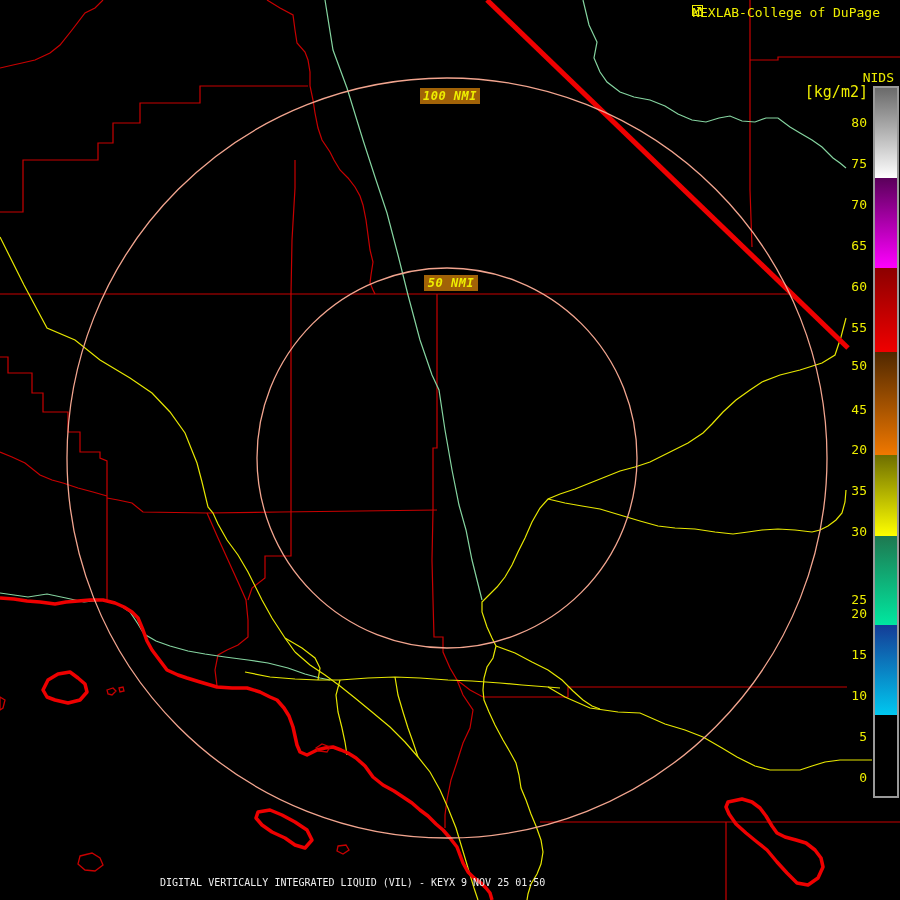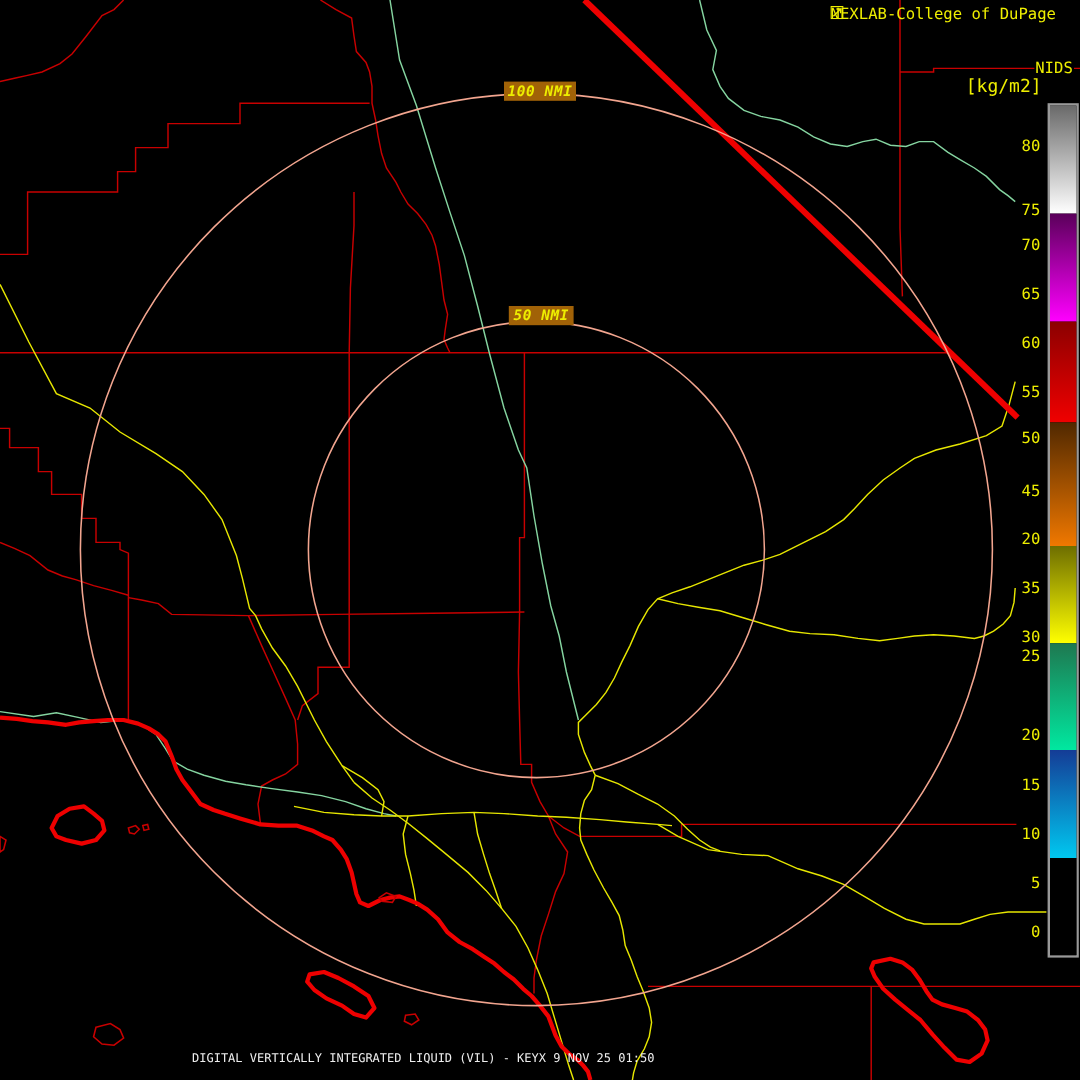--- a/index.html
+++ b/index.html
@@ -6,21 +6,21 @@
   #stage{position:relative;width:900px;height:900px;background:var(--c-background,#000);
          font-family:"DejaVu Sans Mono","Liberation Mono",monospace;overflow:hidden;}
   svg{position:absolute;left:0;top:0;}
   .county{stroke:var(--c-county-border,#C80000);stroke-width:1.2;fill:none;}
   .shore {stroke:var(--c-shoreline-state,#EE0000);stroke-width:3.5;fill:none;stroke-linejoin:round;}
   .state {stroke:var(--c-shoreline-state,#EE0000);stroke-width:5;fill:none;}
   .islandthin{stroke:var(--c-county-border,#C80000);stroke-width:1.3;fill:none;}
   .river {stroke:var(--c-river,#85D4A0);stroke-width:1.2;fill:none;}
   .road  {stroke:var(--c-highway,#E6E600);stroke-width:1.2;fill:none;}
   .ring  {stroke:var(--c-range-ring,#F2A58F);stroke-width:1.3;fill:none;}
-  .ylabel{position:absolute;color:var(--c-label-yellow,#EEEE00);}
+  .ylabel{position:absolute;color:var(--c-label-yellow,#EEEE00);margin-top:20px;}
   .ring-label{background:#a16207;font-style:italic;font-weight:bold;font-size:12px;
               text-align:center;padding:1px 2px;letter-spacing:0.5px;}
   #brand-row{position:absolute;top:5px;right:4px;display:flex;align-items:center;gap:5px;
              font-size:13px;color:var(--c-label-yellow,#EEEE00);}
   #nids-label{position:absolute;top:50px;right:5px;font-size:13px;background:#000;padding:0 1px;}
   #units-label{position:absolute;top:63px;right:32px;font-size:15px;}
   #colorbar{position:absolute;left:873px;top:86px;width:22px;height:708px;
             border:2px solid var(--c-colorbar-border,#999);background:#000;}
   .cb-seg{position:absolute;left:0;width:22px;}
   .cb-tick{position:absolute;width:26px;text-align:right;font-size:13px;
@@ -116,31 +116,31 @@
       <div class="cb-seg" style="top: 90px; height: 90px; background: linear-gradient(rgb(90, 0, 90), rgb(255, 0, 255));"></div>
       <div class="cb-seg" style="top: 180px; height: 84px; background: linear-gradient(rgb(140, 0, 0), rgb(240, 0, 0));"></div>
       <div class="cb-seg" style="top: 264px; height: 103px; background: linear-gradient(rgb(80, 40, 0), rgb(240, 120, 0));"></div>
       <div class="cb-seg" style="top: 367px; height: 81px; background: linear-gradient(rgb(110, 110, 0), rgb(255, 255, 0));"></div>
       <div class="cb-seg" style="top: 448px; height: 89px; background: linear-gradient(rgb(30, 120, 80), rgb(0, 232, 160));"></div>
       <div class="cb-seg" style="top: 537px; height: 90px; background: linear-gradient(rgb(20, 60, 150), rgb(0, 200, 240));"></div>
       <div class="cb-seg" style="top: 627px; height: 81px; background: linear-gradient(rgb(0, 0, 0), rgb(0, 0, 0));"></div>
     </div>
   <div id="cb-ticks">
       <div class="cb-tick" style="top: 114.96px;">80</div>
-      <div class="cb-tick" style="top: 155.9px; margin-top: 12px;">75</div>
+      <div class="cb-tick" style="top: 155.9px;">75</div>
       <div class="cb-tick" style="top: 196.84px;">70</div>
       <div class="cb-tick" style="top: 237.78px;">65</div>
       <div class="cb-tick" style="top: 278.72px;">60</div>
       <div class="cb-tick" style="top: 319.66px;">55</div>
       <div class="cb-tick" style="top: 358px;">50</div>
       <div class="cb-tick" style="top: 401.54px;">45</div>
       <div class="cb-tick" style="top: 442.48px;">20</div>
       <div class="cb-tick" style="top: 483.42px;">35</div>
       <div class="cb-tick" style="top: 524.36px;">30</div>
-      <div class="cb-tick" style="top: 540px;">25</div>
+      <div class="cb-tick" style="top: 592px;">25</div>
       <div class="cb-tick" style="top: 606.24px;">20</div>
       <div class="cb-tick" style="top: 647.18px;">15</div>
       <div class="cb-tick" style="top: 688.12px;">10</div>
       <div class="cb-tick" style="top: 729.06px;">5</div>
       <div class="cb-tick" style="top: 770px;">0</div>
     </div>
 
   <div id="title-bar">DIGITAL VERTICALLY INTEGRATED LIQUID (VIL) - KEYX 9 NOV 25 01:50</div>
 </div>
 

